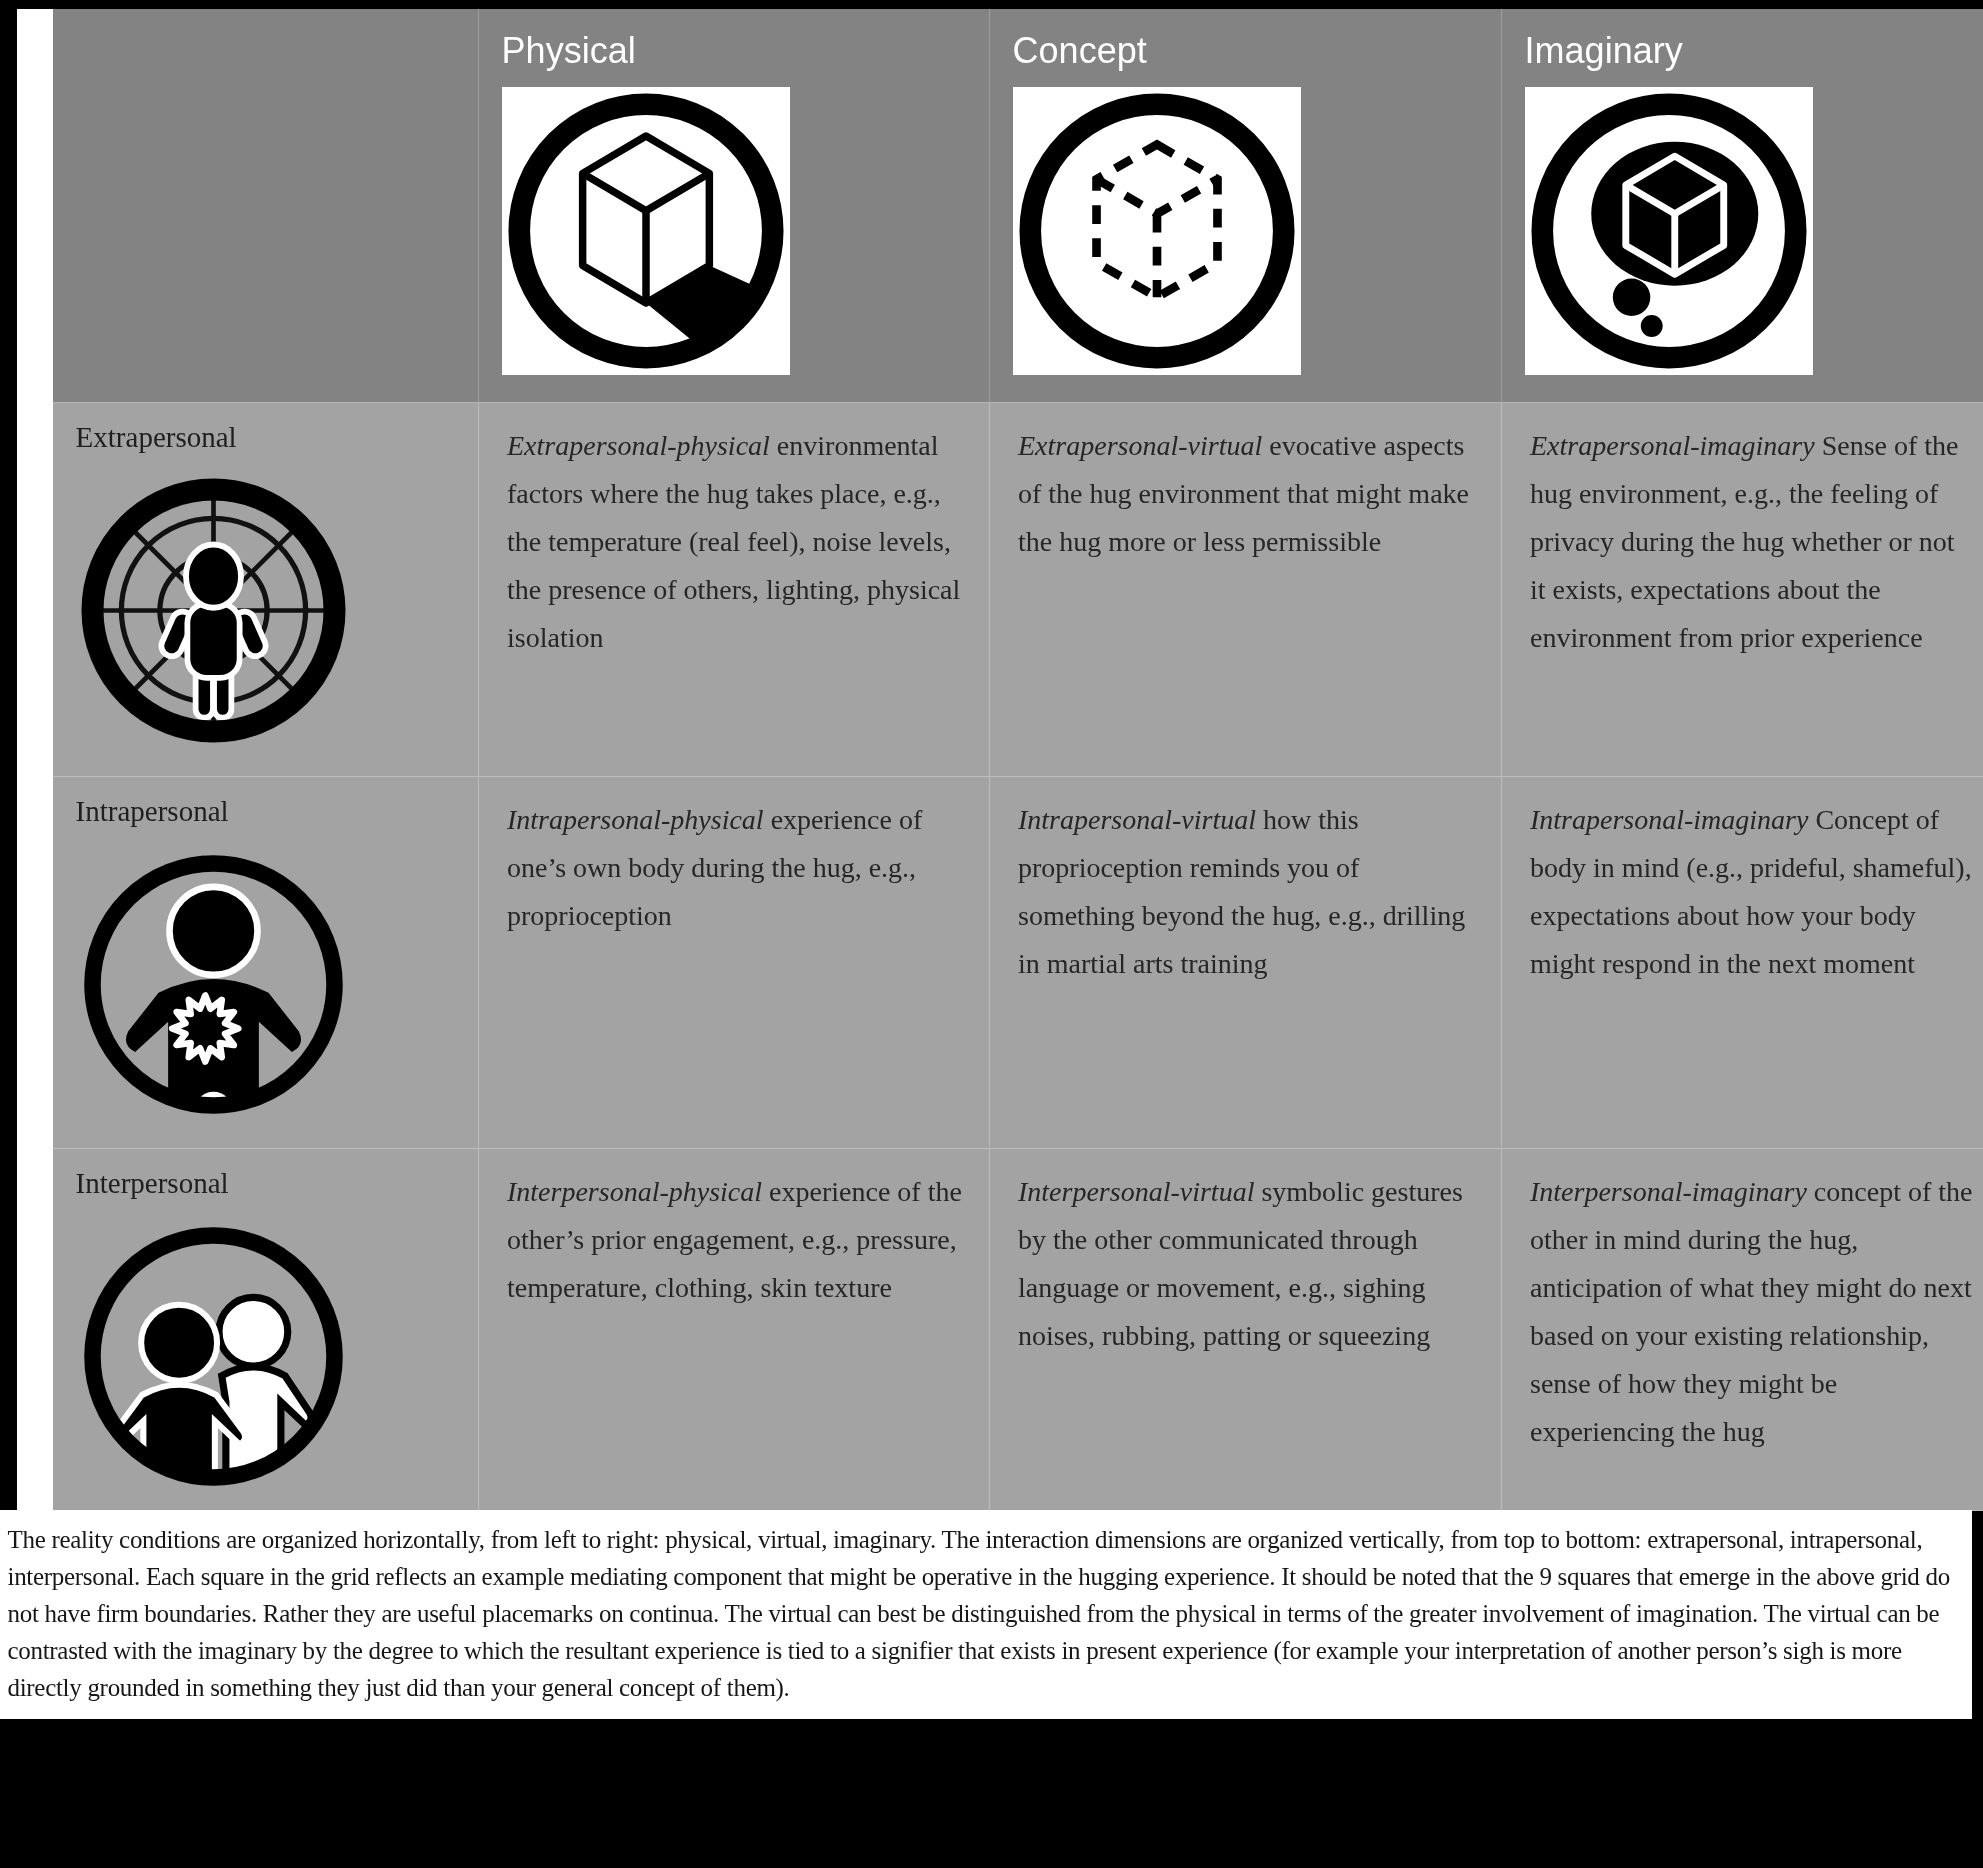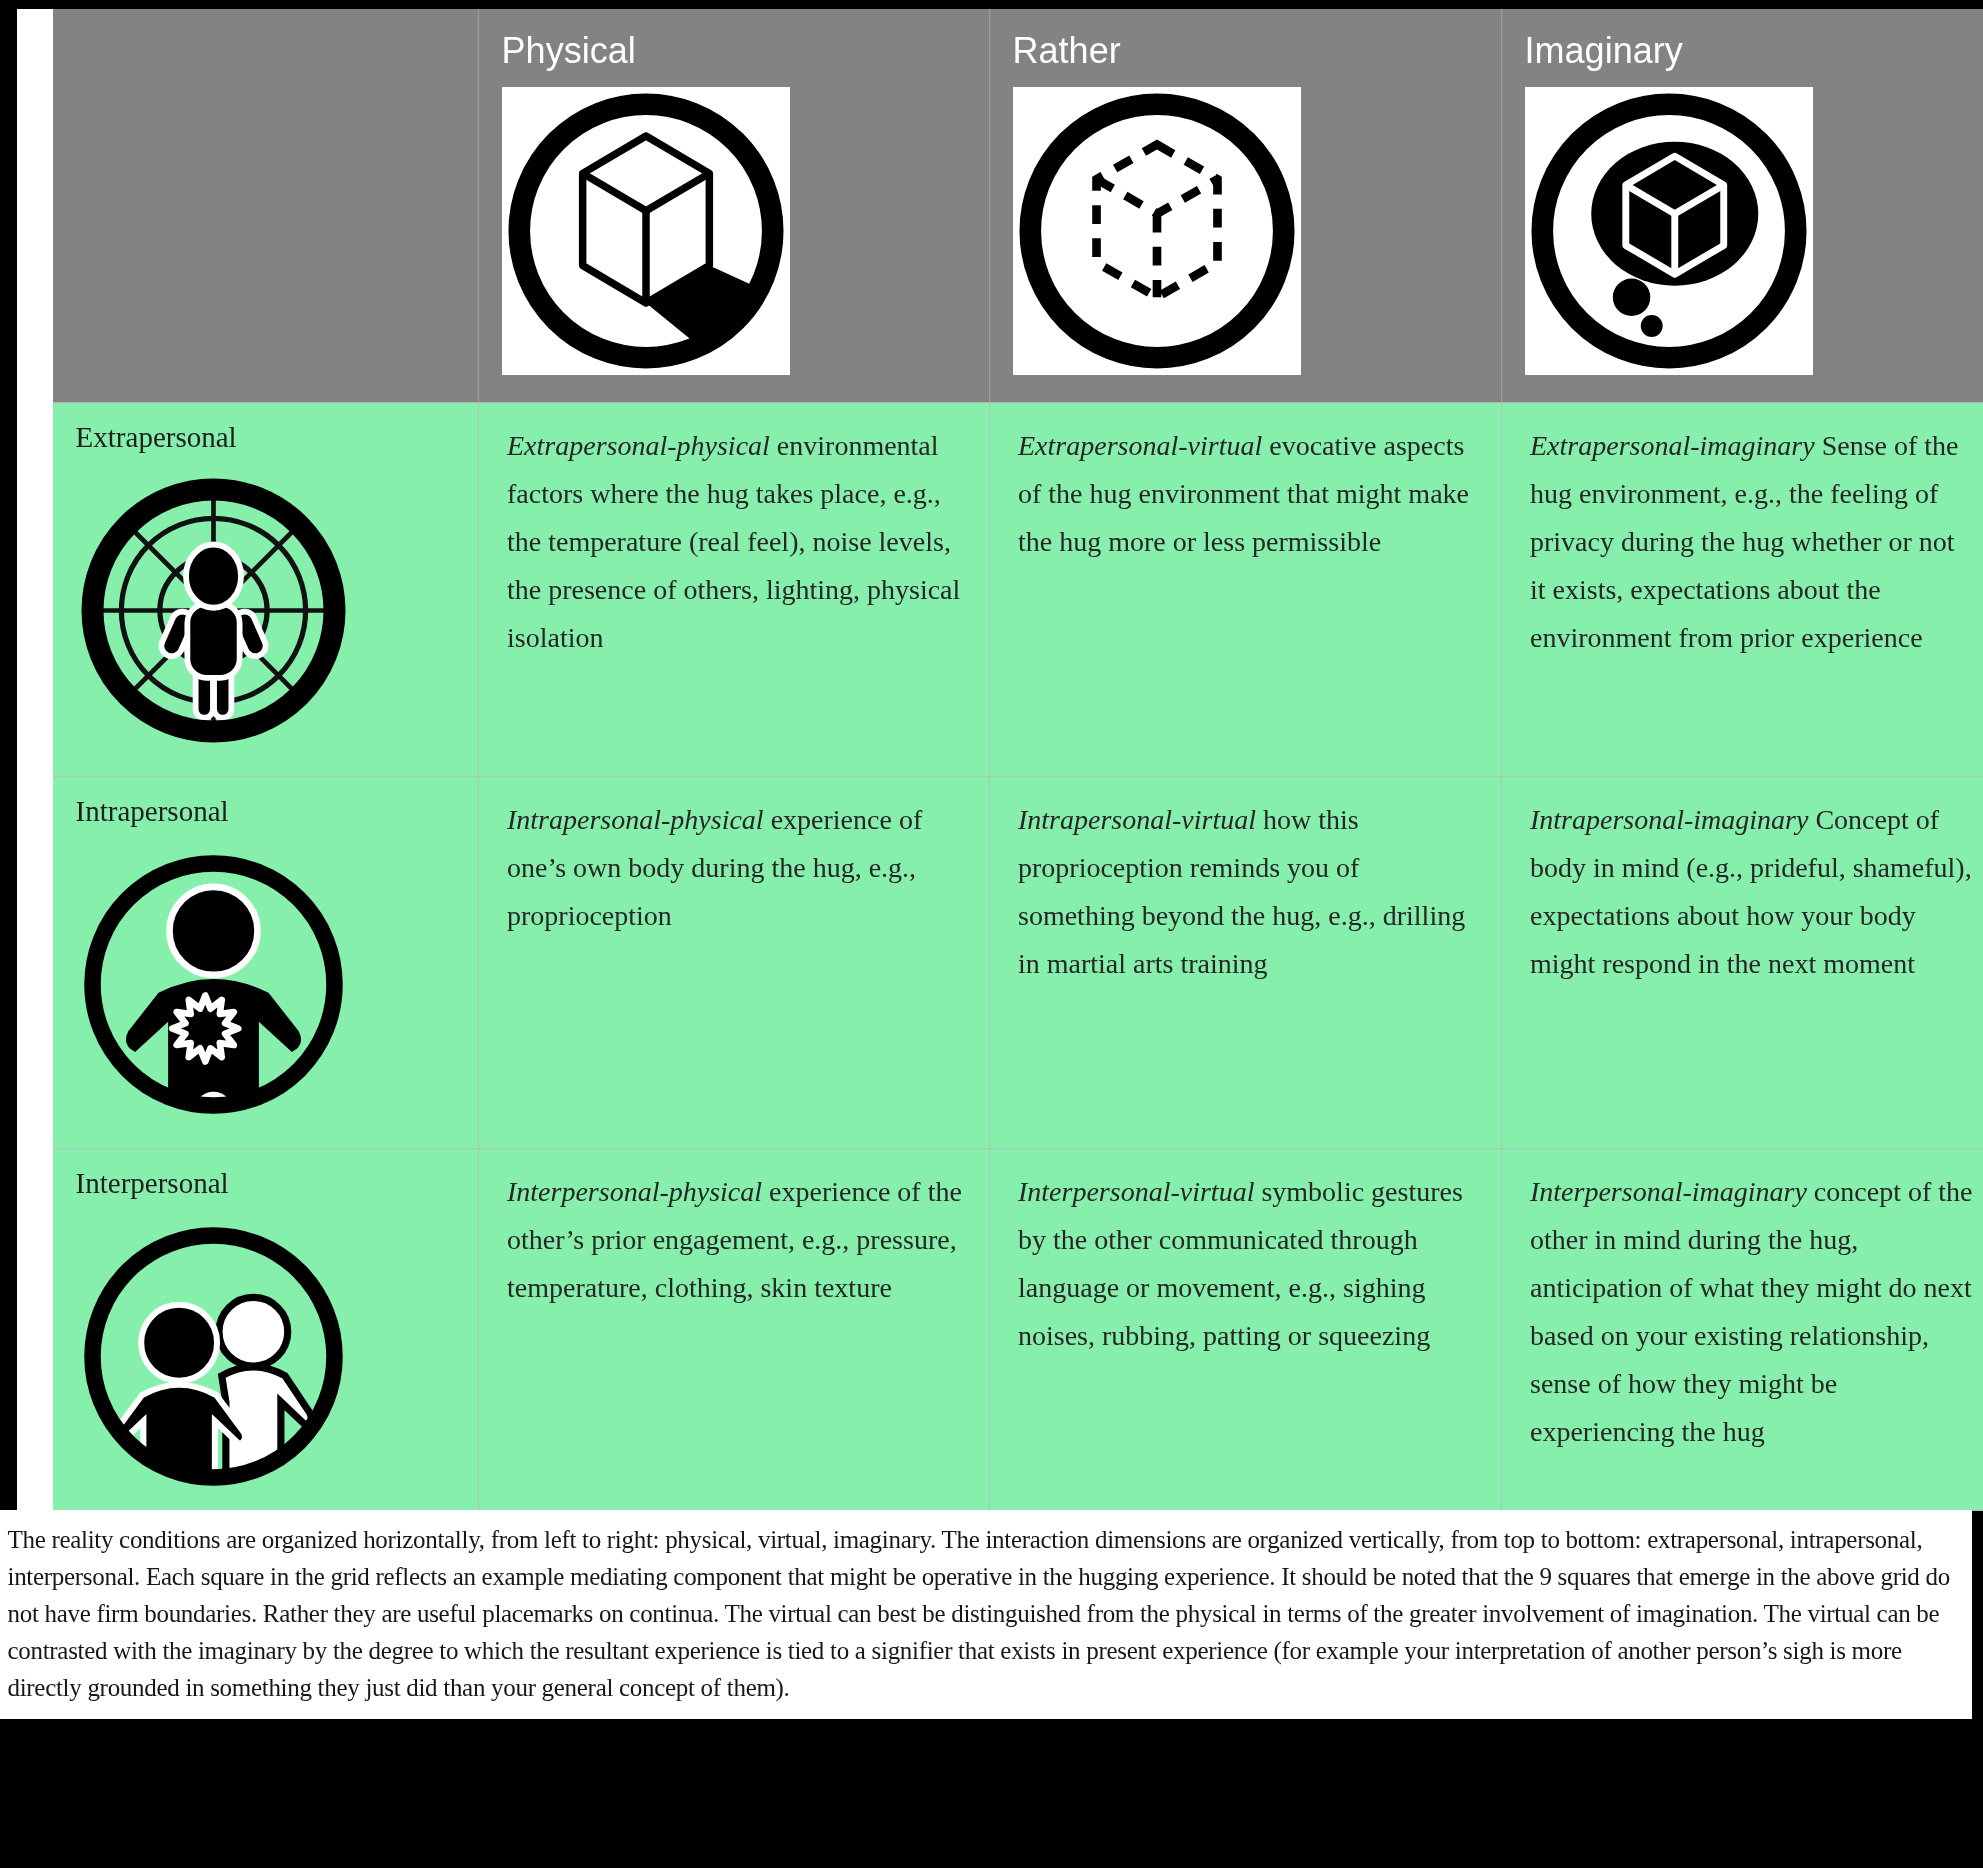--- a/index.html
+++ b/index.html
@@ -8,21 +8,21 @@
     font-family:"Liberation Serif", serif;
   }
   .table-wrap {
     position:absolute; left:17px; top:9.4px; width:1950px; height:1501px;
     display:grid;
     grid-template-columns:426px 511px 512px 501px;
     grid-template-rows:394px 374px 372px 362px;
     background:#fff;
     padding-left:36px;
   }
-  .cell { box-sizing:border-box; overflow:hidden; background:#86efac;
+  .cell { box-sizing:border-box; overflow:hidden; background:#a3a3a3;
           border-right:0.9px solid #bdbdbd; border-bottom:0.9px solid #bdbdbd; }
   .cell.last-col { border-right:none; }
   .cell.header { background:#838383; border-right:0.9px solid #9e9e9e; border-bottom:0.9px solid #b5b5b5; }
   .cell.header.last-col { border-right:none; }
   .hlabel {
     color:#fff; font-family:"Liberation Sans", sans-serif;
     font-size:36px; line-height:1.15; padding:21px 0 0 22.6px; font-weight:400;
   }
   .tile { width:288px; height:288px; background:#fff; margin:15px 0 0 22.6px; }
   .tile svg, .row-icon svg { width:100%; height:100%; display:block; }
@@ -57,21 +57,21 @@
             <polygon points="50,75 72,62 96,73 66,88" fill="#000"></polygon>
           </g>
           <polygon points="50,17 72,30 72,62 50,75 28,62 28,30" fill="#fff" stroke="#000" stroke-width="2.6" stroke-linejoin="round"></polygon>
           <polyline points="28,30 50,43 72,30" fill="none" stroke="#000" stroke-width="2.6" stroke-linejoin="round"></polyline>
           <line x1="50" y1="43" x2="50" y2="75" stroke="#000" stroke-width="2.6"></line>
           <circle cx="50" cy="50" r="44" fill="none" stroke="#000" stroke-width="7.5"></circle>
         </svg>
       </div>
     </div>
     <div class="cell header">
-      <div class="hlabel">Rather</div>
+      <div class="hlabel">Concept</div>
       <div class="tile">
         <svg viewBox="0 0 100 100" xmlns="http://www.w3.org/2000/svg">
           <circle cx="50" cy="50" r="44" fill="none" stroke="#000" stroke-width="7.5"></circle>
           <g fill="none" stroke="#000" stroke-width="3" stroke-dasharray="6.5 5">
             <polygon points="50,20 71,32 71,61 50,73 29,61 29,32"></polygon>
             <polyline points="29,32 50,44 71,32"></polyline>
             <line x1="50" y1="44" x2="50" y2="73"></line>
           </g>
         </svg>
       </div>

